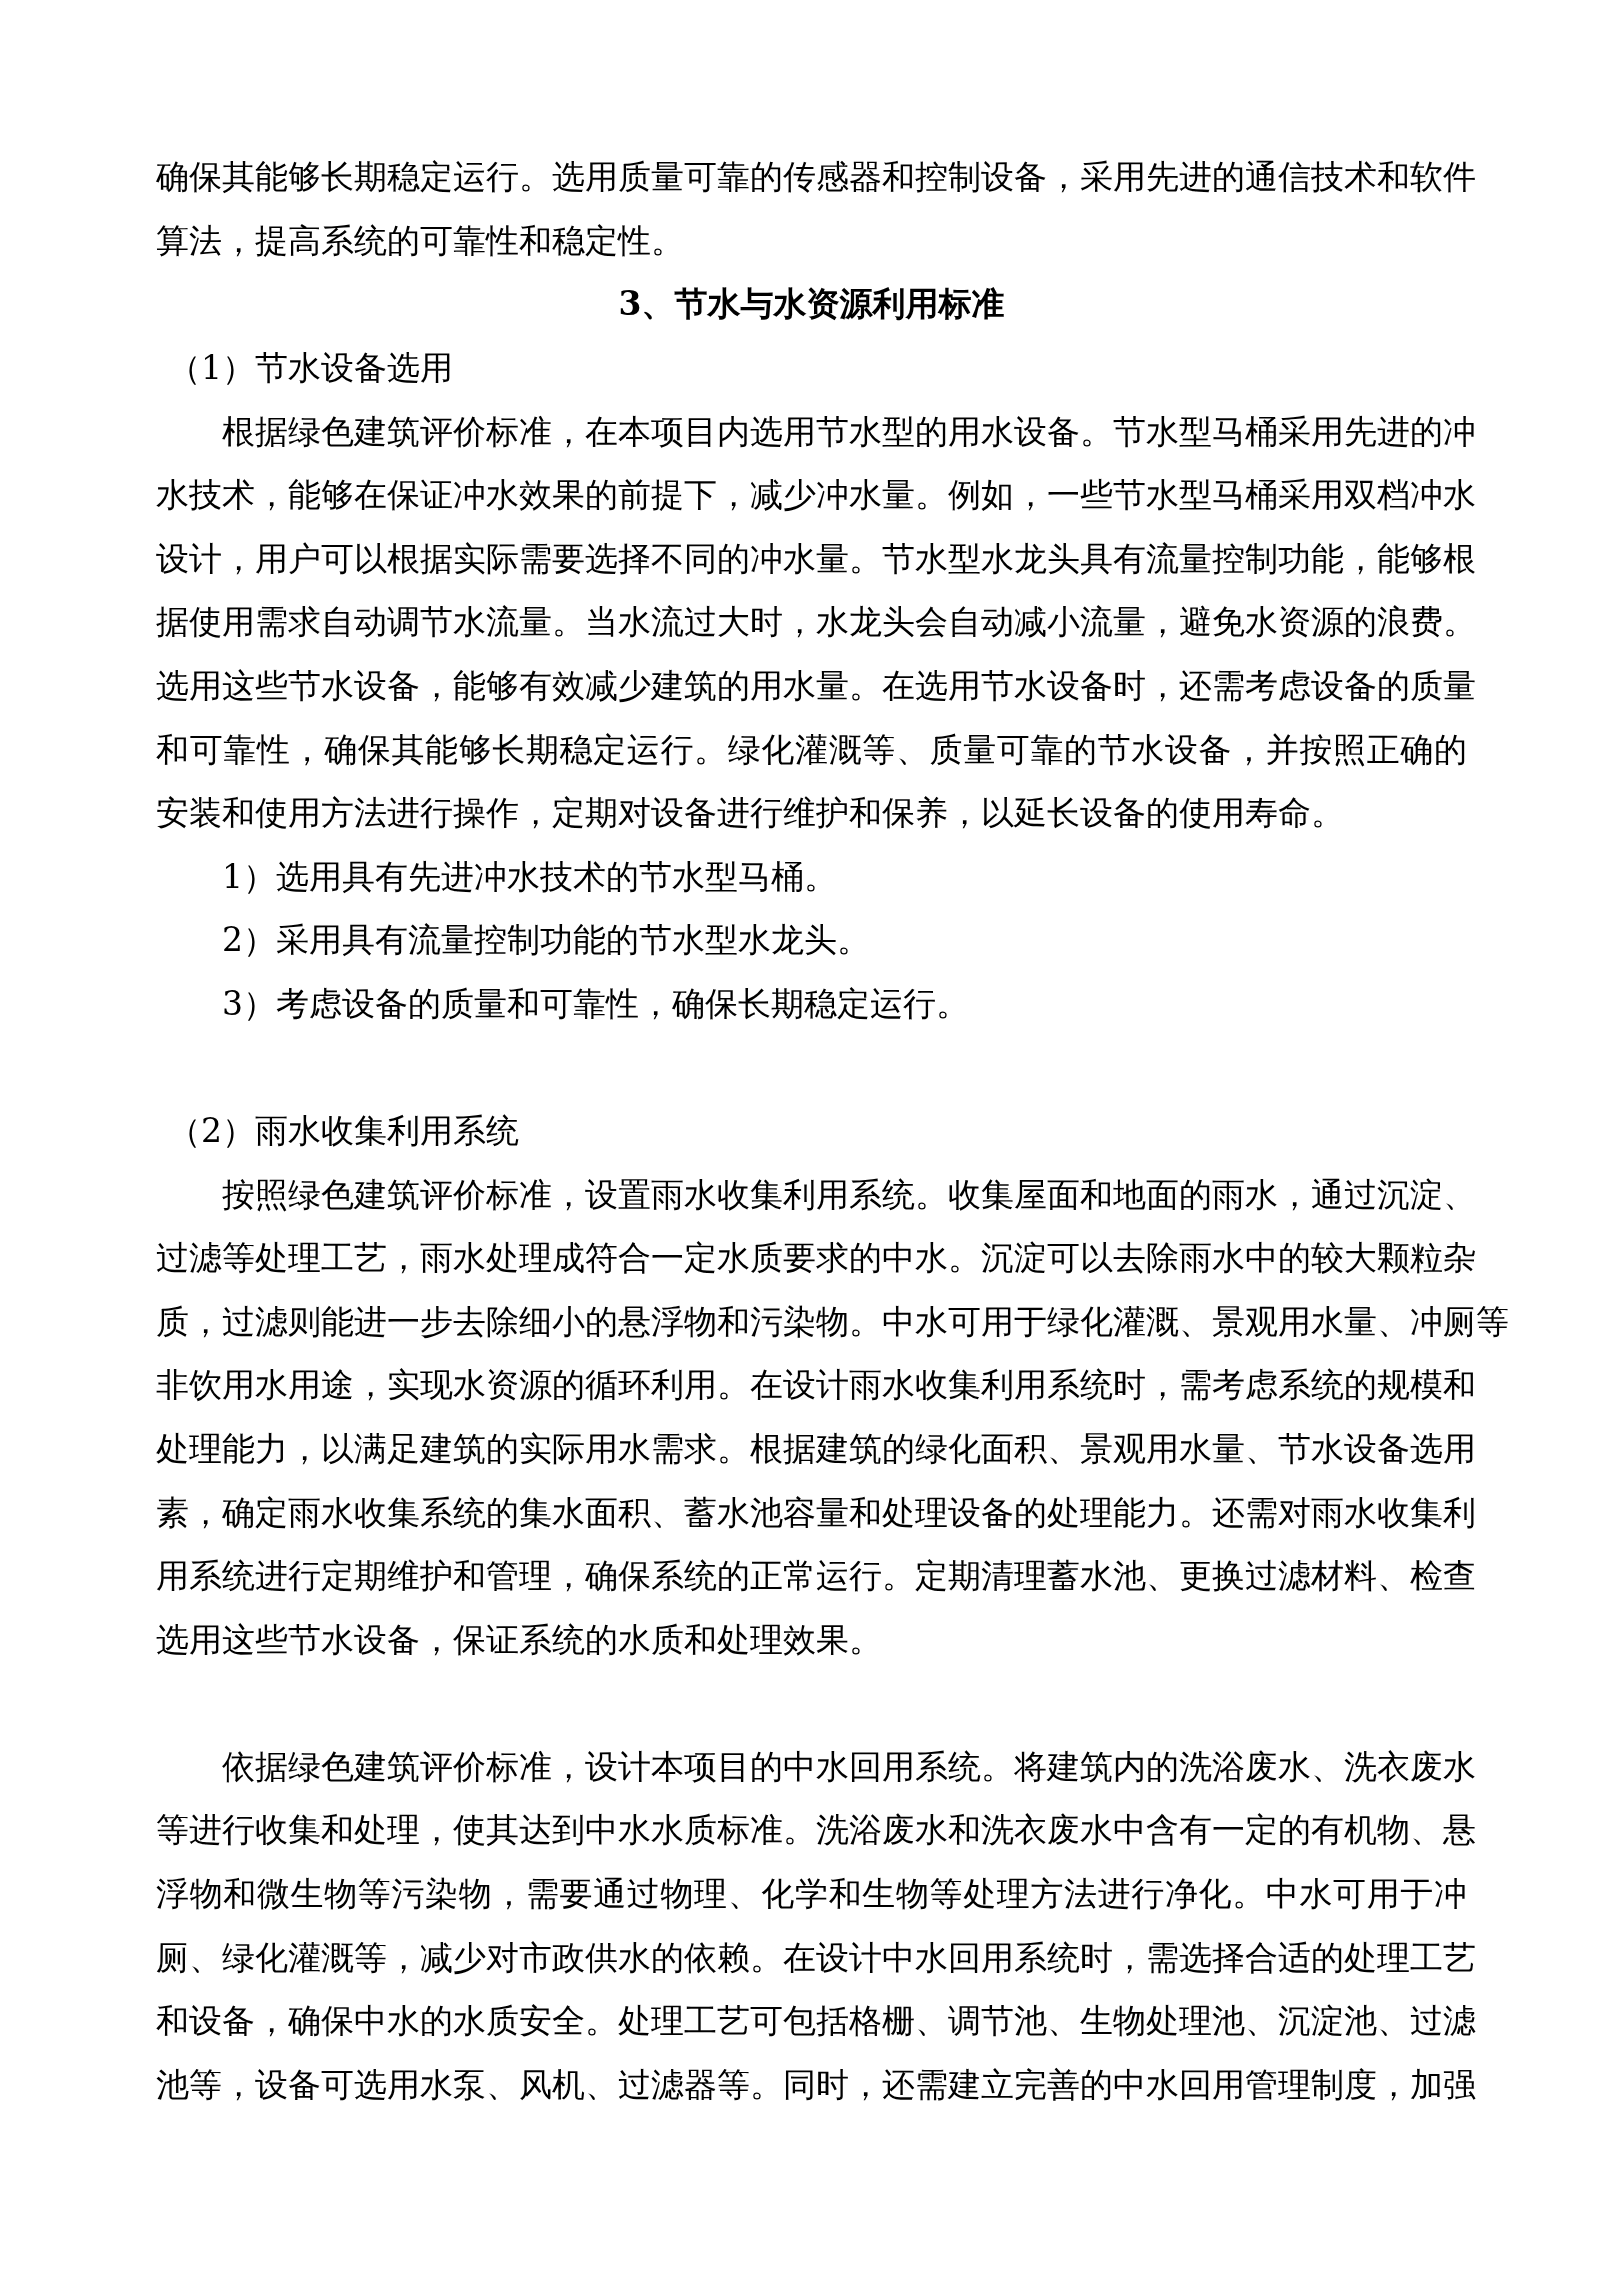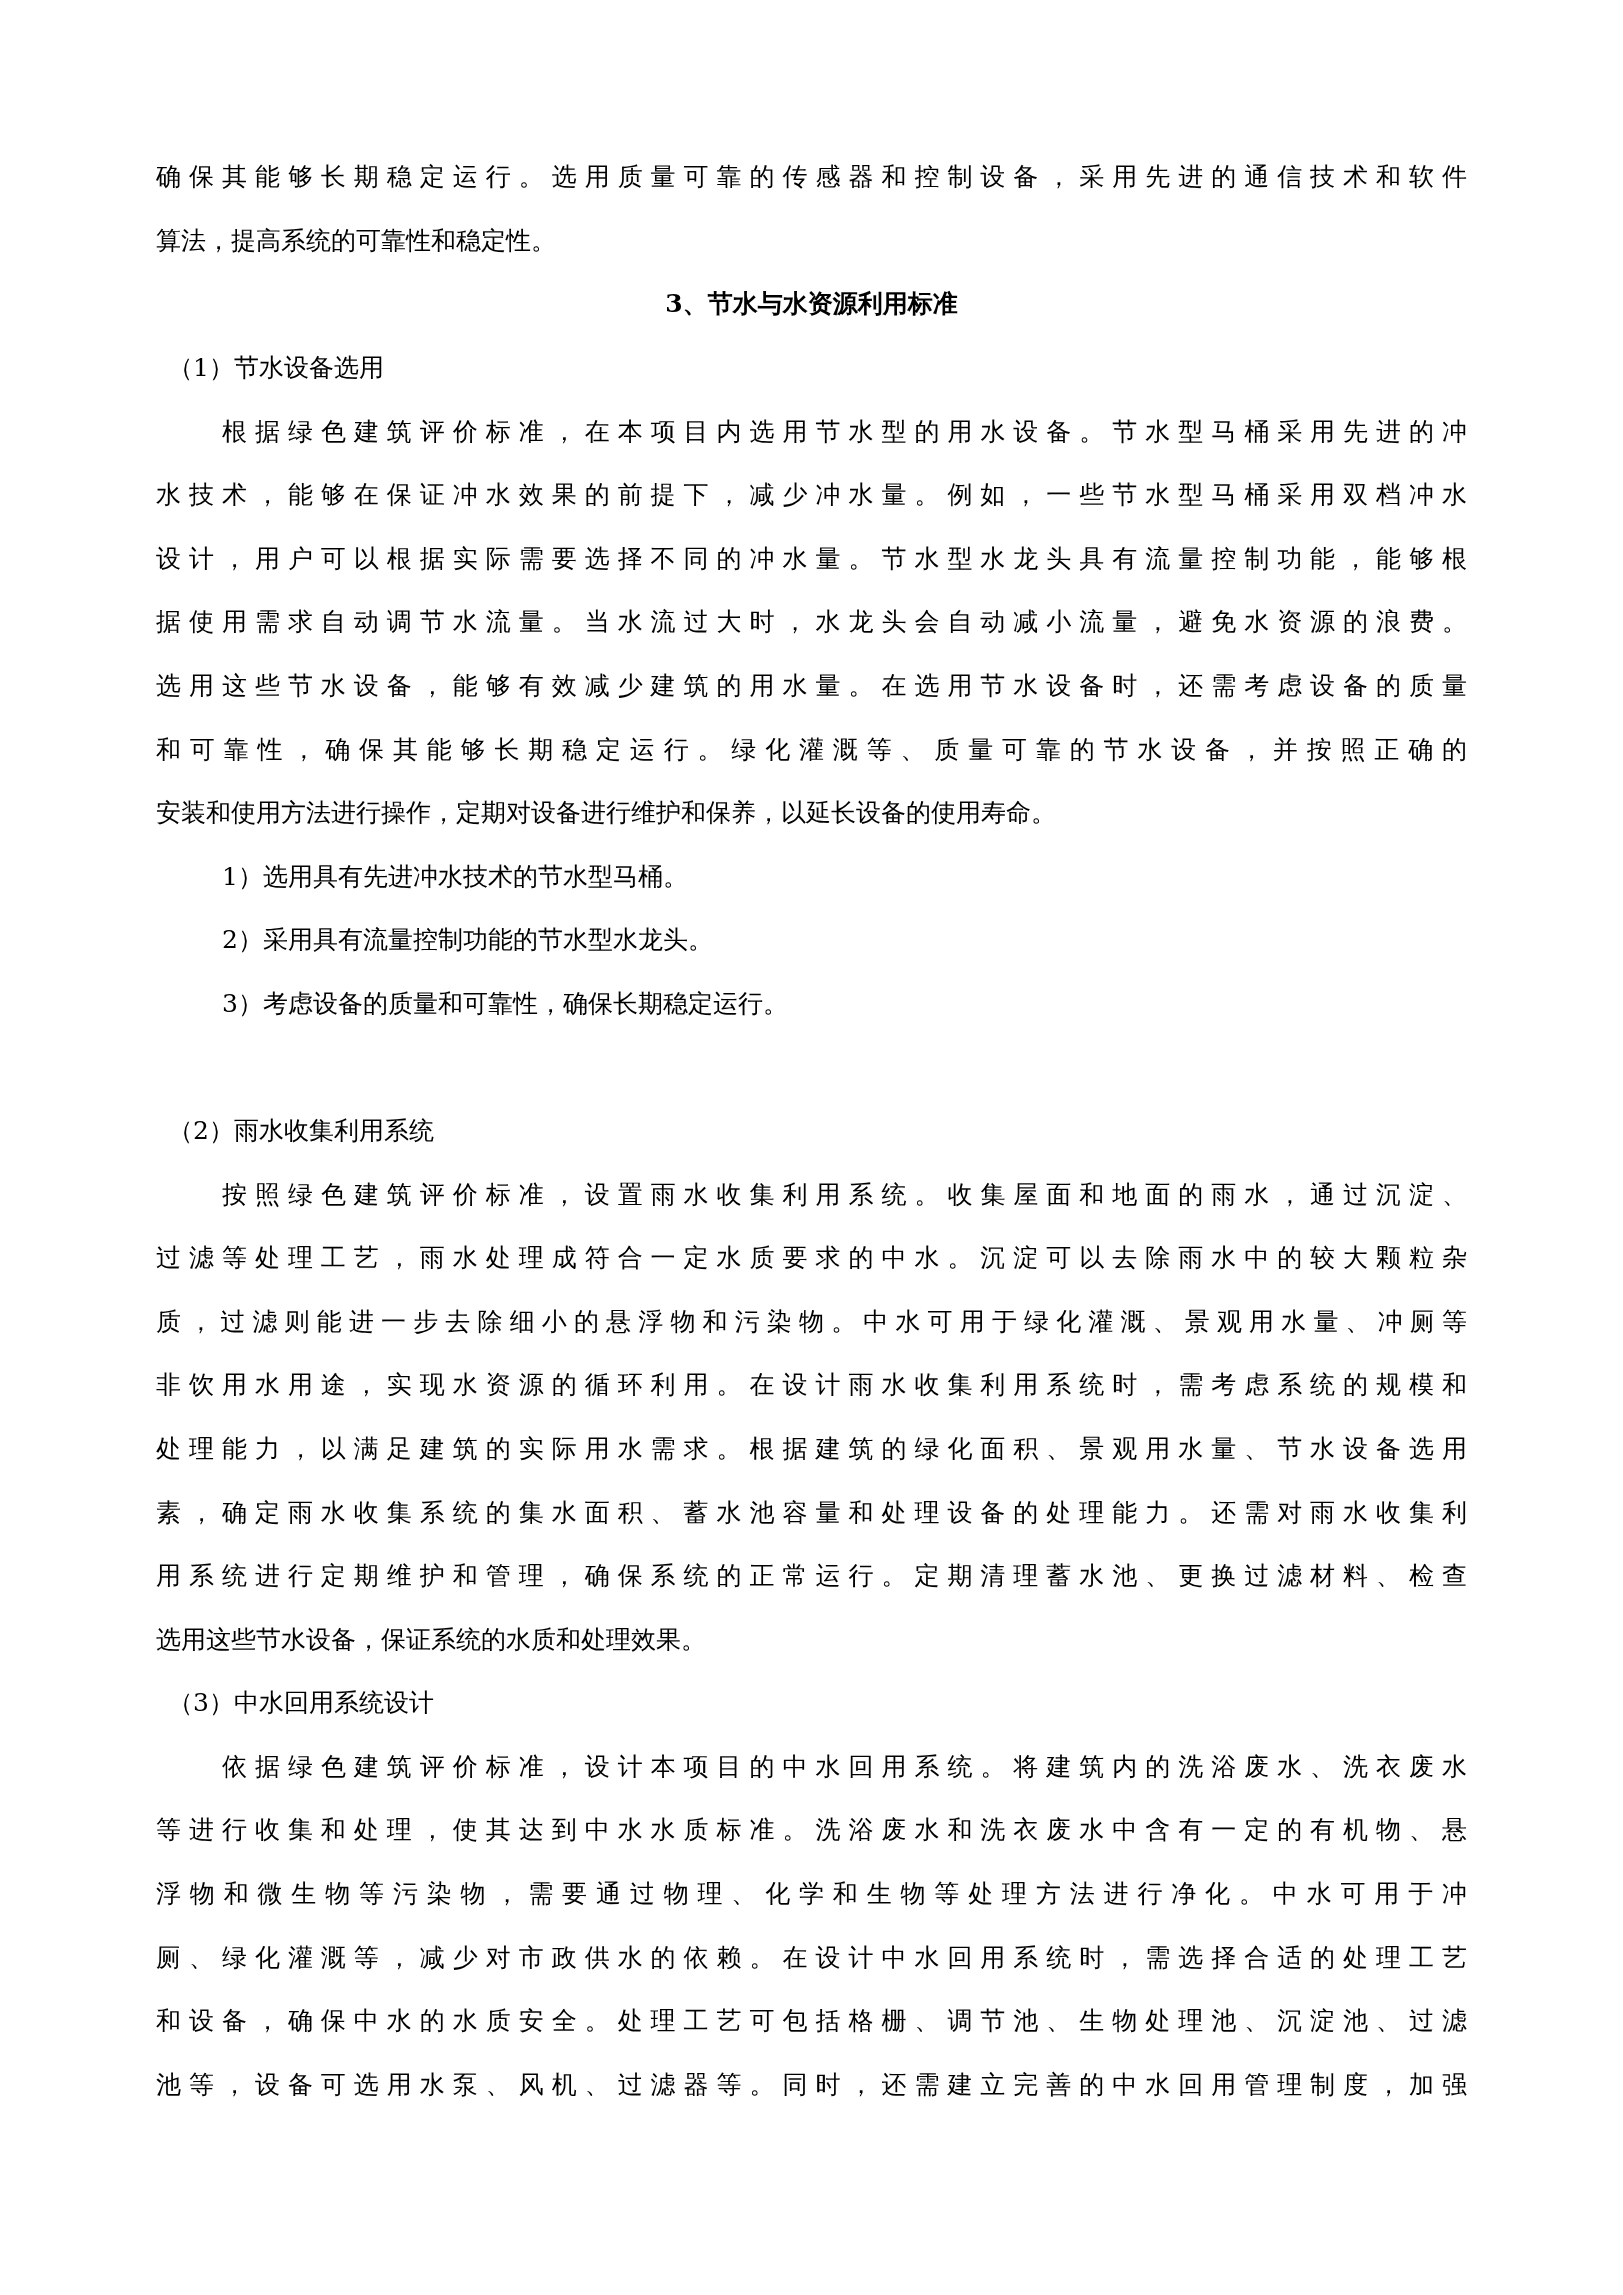--- a/index.html
+++ b/index.html
@@ -20,21 +20,21 @@
     left: 0; top: 0;
     width: 1623px;
     height: 2295px;
     background: #ffffff;
   }
   .line {
     position: absolute;
     left: 156px;
     width: 1311px;
     height: 63px;
-    font-size: 25px;
+    font-size: 33px;
     line-height: 37px;
     white-space: nowrap;
     overflow: visible;
   }
   .justify {
     text-align: justify;
     text-align-last: justify;
   }
   .indent { left: 222px; width: 1245px; }
   .list-item { left: 222px; width: auto; }
@@ -69,21 +69,20 @@
 
   <div class="line indent justify" style="top:1176px">按照绿色建筑评价标准，设置雨水收集利用系统。收集屋面和地面的雨水，通过沉淀、</div>
   <div class="line justify" style="top:1239px">过滤等处理工艺，雨水处理成符合一定水质要求的中水。沉淀可以去除雨水中的较大颗粒杂</div>
   <div class="line justify" style="top:1303px">质，过滤则能进一步去除细小的悬浮物和污染物。中水可用于绿化灌溉、景观用水量、冲厕等</div>
   <div class="line justify" style="top:1366px">非饮用水用途，实现水资源的循环利用。在设计雨水收集利用系统时，需考虑系统的规模和</div>
   <div class="line justify" style="top:1430px">处理能力，以满足建筑的实际用水需求。根据建筑的绿化面积、景观用水量、节水设备选用</div>
   <div class="line justify" style="top:1494px">素，确定雨水收集系统的集水面积、蓄水池容量和处理设备的处理能力。还需对雨水收集利</div>
   <div class="line justify" style="top:1557px">用系统进行定期维护和管理，确保系统的正常运行。定期清理蓄水池、更换过滤材料、检查</div>
   <div class="line" style="top:1621px">选用这些节水设备，保证系统的水质和处理效果。</div>
 
-  <div class="line subheading" style="top:1684px">（3）中水回用系统设计</div>
 
   <div class="line indent justify" style="top:1748px">依据绿色建筑评价标准，设计本项目的中水回用系统。将建筑内的洗浴废水、洗衣废水</div>
   <div class="line justify" style="top:1811px">等进行收集和处理，使其达到中水水质标准。洗浴废水和洗衣废水中含有一定的有机物、悬</div>
   <div class="line justify" style="top:1875px">浮物和微生物等污染物，需要通过物理、化学和生物等处理方法进行净化。中水可用于冲</div>
   <div class="line justify" style="top:1939px">厕、绿化灌溉等，减少对市政供水的依赖。在设计中水回用系统时，需选择合适的处理工艺</div>
   <div class="line justify" style="top:2002px">和设备，确保中水的水质安全。处理工艺可包括格栅、调节池、生物处理池、沉淀池、过滤</div>
   <div class="line justify" style="top:2066px">池等，设备可选用水泵、风机、过滤器等。同时，还需建立完善的中水回用管理制度，加强</div>
 
 </div>
 

